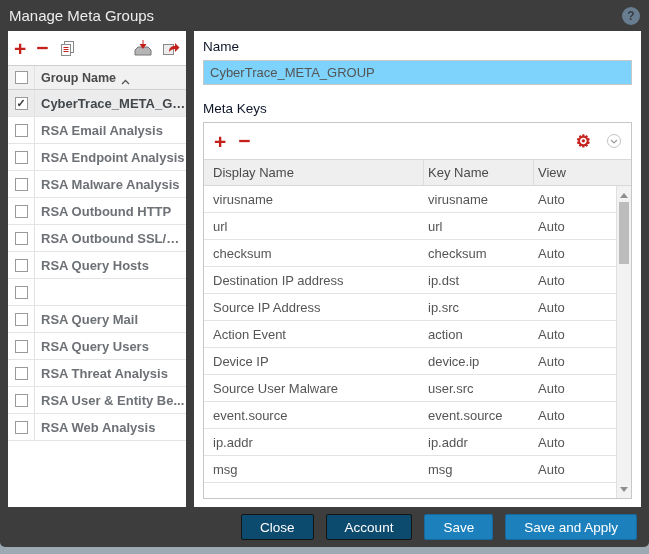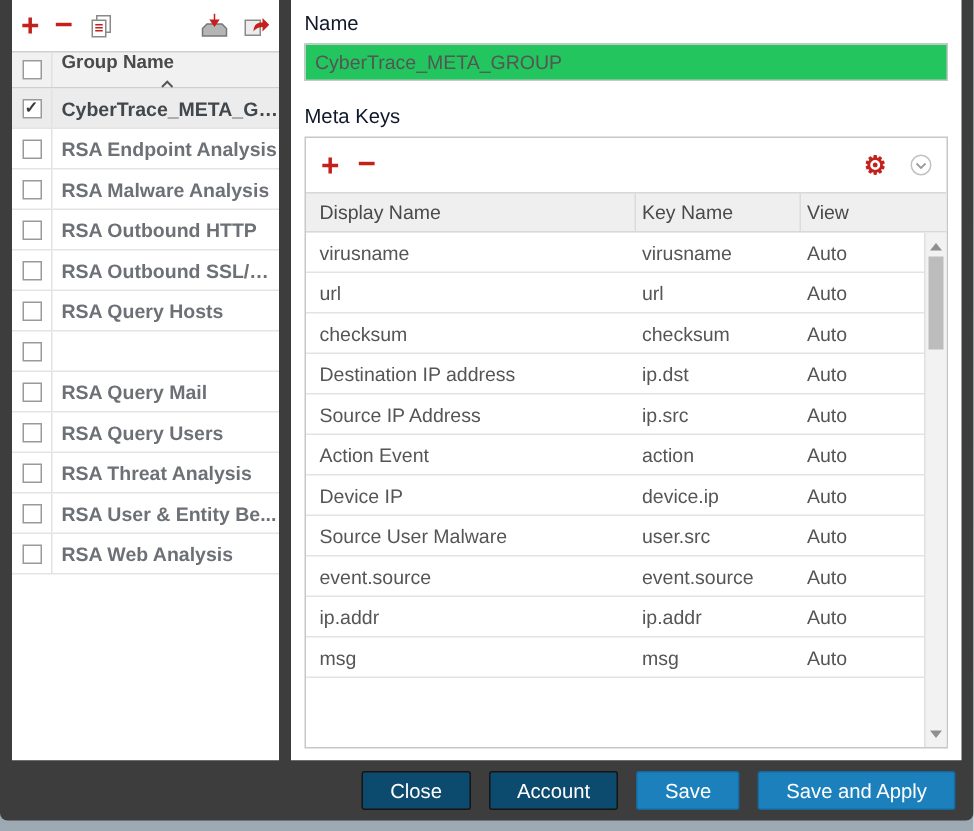--- a/index.html
+++ b/index.html
@@ -46,35 +46,35 @@
   }
   .cb-cell {
     width:27px; flex:0 0 27px; display:flex; align-items:center; justify-content:center;
     align-self:stretch; border-right:1px solid #e2e2e2; cursor:pointer;
   }
   .cb {
     width:13px; height:13px; border:1px solid #9a9a9a; background:#fff;
     display:flex; align-items:center; justify-content:center;
     font-size:11px; color:#3c3c3c; line-height:1;
   }
-  .lp-header-label { padding-left:6px; display:flex; align-items:flex-end; gap:5px;flex-direction:column; }
+  .lp-header-label { padding-left:6px; display:flex; align-items:flex-end; gap:5px; }
   .group-rows { flex:1; overflow:hidden; }
   .group-row {
     height:27px; display:flex; align-items:center;
     border-bottom:1px solid #e4e4e4; font-size:13px; font-weight:bold; color:#6d7176;
     cursor:pointer; white-space:nowrap;
   }
   .group-row .group-label { padding-left:6px; overflow:hidden; text-overflow:ellipsis; }
   .group-row.selected { background:#ececec; color:#42474c; }
   .group-row.checked .cb::after { content:"\2713"; font-weight:bold; }
   
   .right-panel { flex:1; padding:8px 9px; display:flex; flex-direction:column; }
   .field-label { font-size:13.5px; color:#0f172a; margin-bottom:6px; }
   .name-input {
-    width:100%; height:25px; border:1px solid #c7c7c7; background:#22c55e;
+    width:100%; height:25px; border:1px solid #c7c7c7; background:#7dd3fc;
     font-family:"Liberation Sans", sans-serif; font-size:13px; color:#555;
     padding:0 6px; outline:none;
   }
   .metakeys-label { margin-top:16px; }
   .meta-panel {
     flex:1; border:1px solid #c7c7c7; display:flex; flex-direction:column; overflow:hidden;
   }
   .meta-toolbar {
     height:36px; flex:0 0 36px; display:flex; align-items:center; padding:0 10px; gap:12px;
   }
@@ -124,20 +124,25 @@
     border:1px solid transparent; cursor:pointer; padding:0 18px; border-radius:2px;
   }
   .btn-dark { background:#0c4a6e; border-color:#141414; }
   .btn-blue { background:#1c80bd; border-color:#15699c; }
 </style>
 </head>
 <body>
 
 <div class="dialog">
 
+  <div class="title-bar">
+    <span>Manage Meta Groups</span>
+    <span class="spacer"></span>
+    <span class="help-icon">?</span>
+  </div>
 
   <div class="body-wrap">
 
     <div class="panel left-panel">
       <div class="left-toolbar">
         <span class="tool-plus">+</span>
         <span class="tool-minus">−</span>
         <span class="tool-svg">
           <svg width="17" height="17" viewBox="0 0 17 17">
             <rect x="5.5" y="1.5" width="9" height="11" fill="#fdfdfd" stroke="#8a8a8a"></rect>
@@ -173,20 +178,26 @@
       </div>
       <div class="group-rows">
 
           <div class="group-row checked selected">
             <span class="cb-cell">
               <span class="cb"></span>
             </span>
             <span class="group-label">CyberTrace_META_GR...</span>
           </div>
 
+          <div class="group-row">
+            <span class="cb-cell">
+              <span class="cb"></span>
+            </span>
+            <span class="group-label">RSA Email Analysis</span>
+          </div>
 
           <div class="group-row">
             <span class="cb-cell">
               <span class="cb"></span>
             </span>
             <span class="group-label">RSA Endpoint Analysis</span>
           </div>
 
           <div class="group-row">
             <span class="cb-cell">

